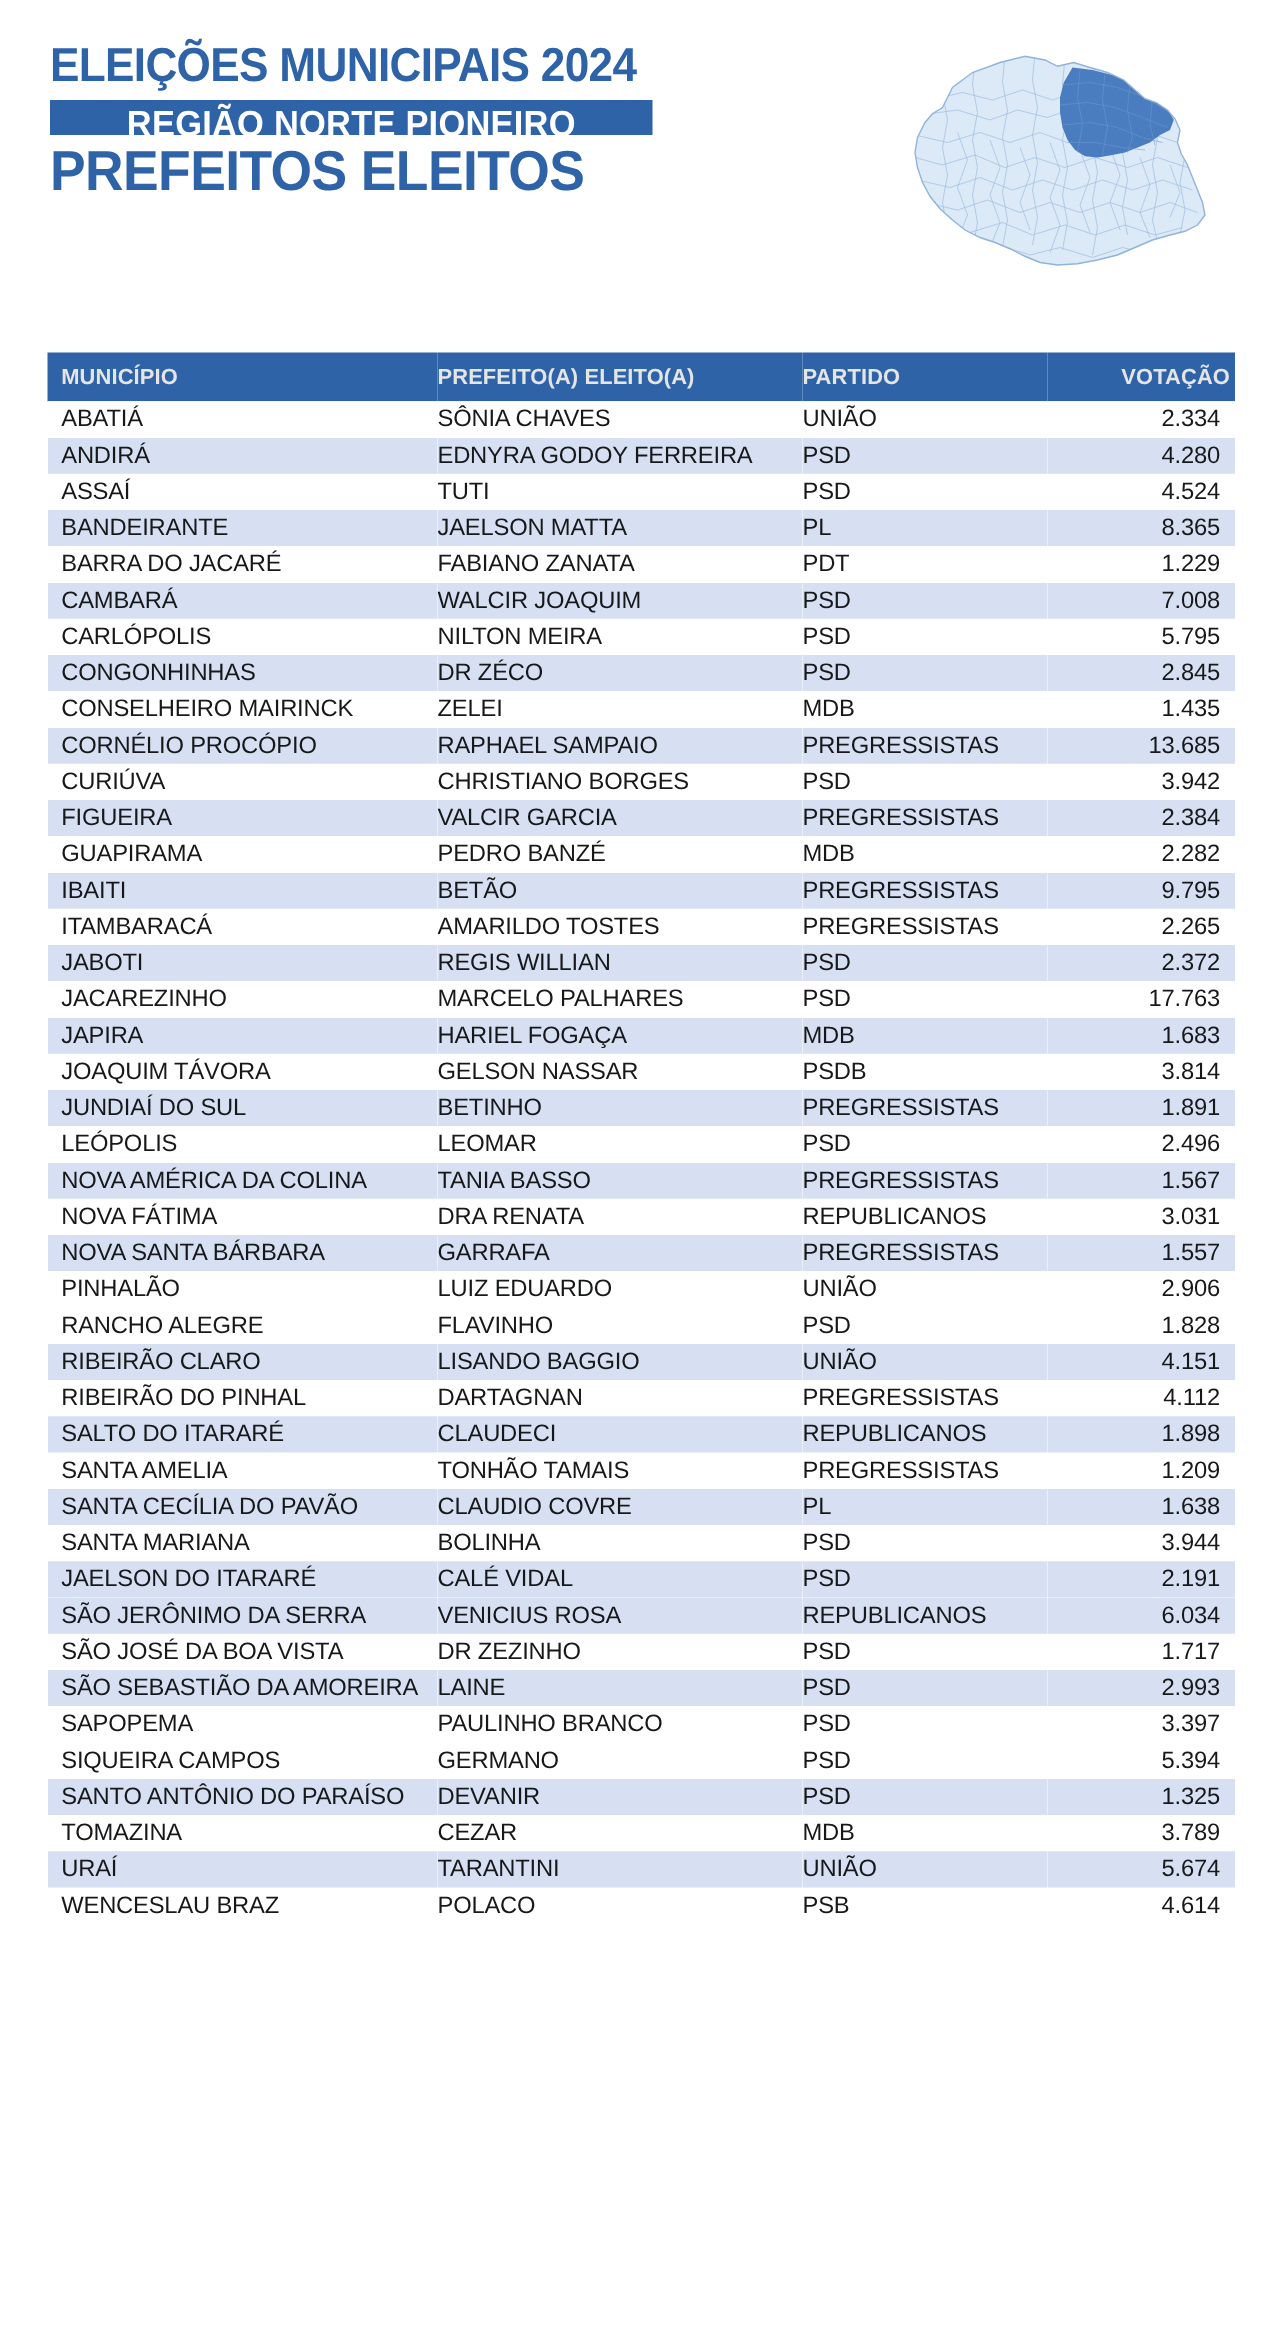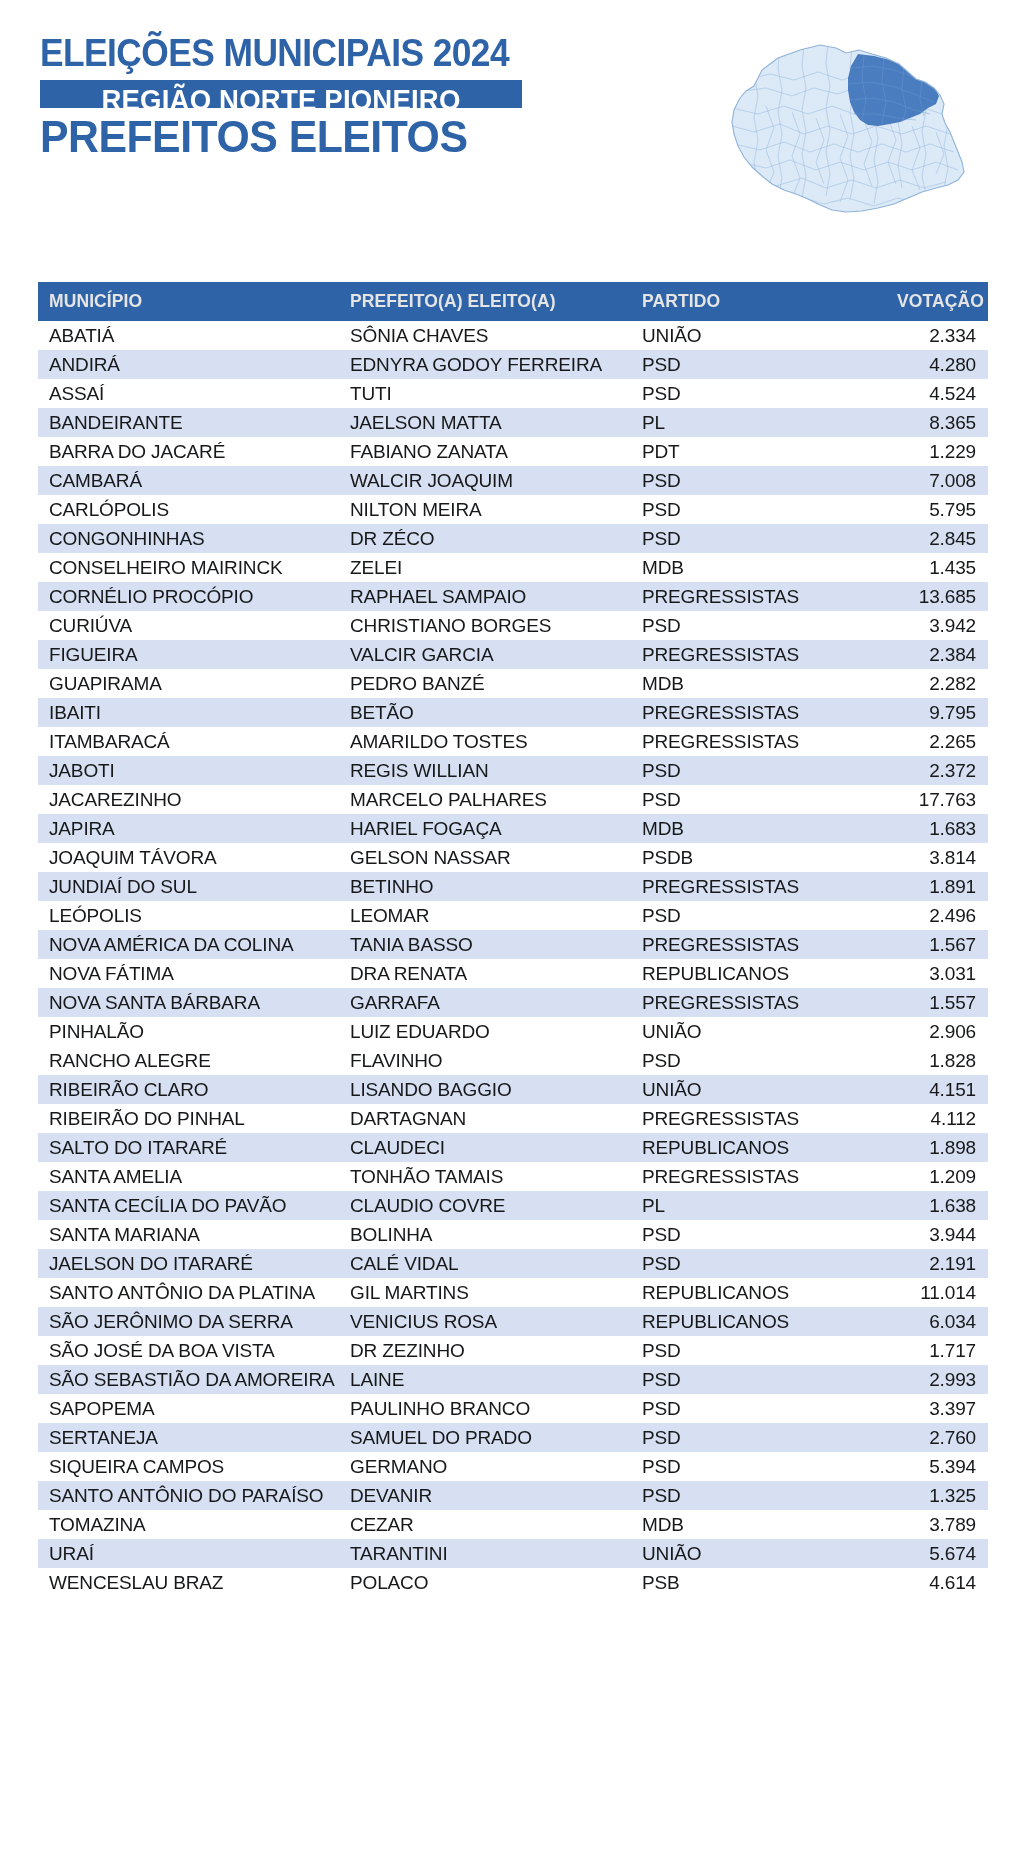--- a/index.html
+++ b/index.html
@@ -425,26 +425,20 @@
           <td class="c1">BOLINHA</td>
           <td class="c2">PSD</td>
           <td class="c3">3.944</td>
         </tr>
         <tr class="alt">
           <td class="c0">JAELSON DO ITARARÉ</td>
           <td class="c1">CALÉ VIDAL</td>
           <td class="c2">PSD</td>
           <td class="c3">2.191</td>
         </tr>
-        <tr>
-          <td class="c0">SANTO ANTÔNIO DA PLATINA</td>
-          <td class="c1">GIL MARTINS</td>
-          <td class="c2">REPUBLICANOS</td>
-          <td class="c3">11.014</td>
-        </tr>
         <tr class="alt">
           <td class="c0">SÃO JERÔNIMO DA SERRA</td>
           <td class="c1">VENICIUS ROSA</td>
           <td class="c2">REPUBLICANOS</td>
           <td class="c3">6.034</td>
         </tr>
         <tr>
           <td class="c0">SÃO JOSÉ DA BOA VISTA</td>
           <td class="c1">DR ZEZINHO</td>
           <td class="c2">PSD</td>
@@ -455,26 +449,20 @@
           <td class="c1">LAINE</td>
           <td class="c2">PSD</td>
           <td class="c3">2.993</td>
         </tr>
         <tr>
           <td class="c0">SAPOPEMA</td>
           <td class="c1">PAULINHO BRANCO</td>
           <td class="c2">PSD</td>
           <td class="c3">3.397</td>
         </tr>
-        <tr class="alt">
-          <td class="c0">SERTANEJA</td>
-          <td class="c1">SAMUEL DO PRADO</td>
-          <td class="c2">PSD</td>
-          <td class="c3">2.760</td>
-        </tr>
         <tr>
           <td class="c0">SIQUEIRA CAMPOS</td>
           <td class="c1">GERMANO</td>
           <td class="c2">PSD</td>
           <td class="c3">5.394</td>
         </tr>
         <tr class="alt">
           <td class="c0">SANTO ANTÔNIO DO PARAÍSO</td>
           <td class="c1">DEVANIR</td>
           <td class="c2">PSD</td>

